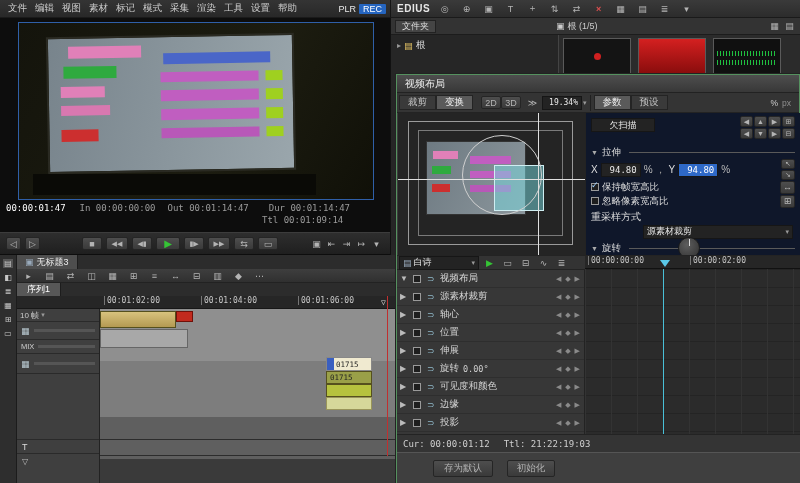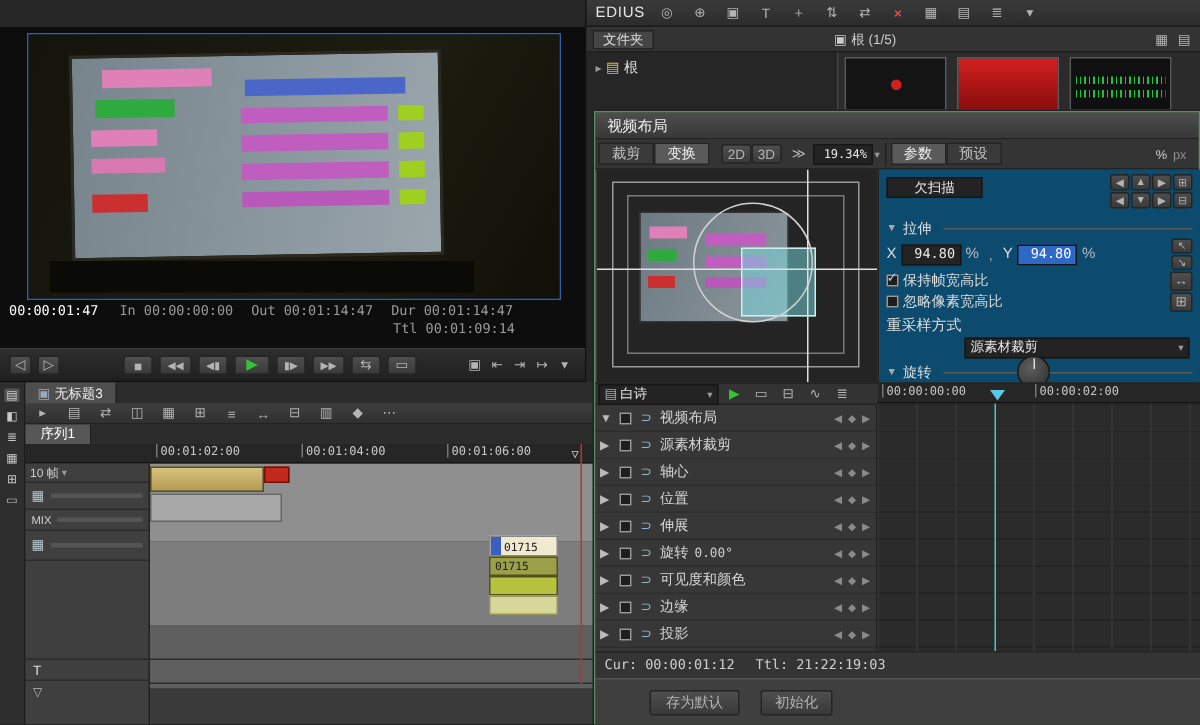--- a/index.html
+++ b/index.html
@@ -34,23 +34,38 @@
 .tri-down{width:0;height:0;border-left:5px solid transparent;border-right:5px solid transparent;border-top:7px solid #5ac8e8}
 .clip{position:absolute;border:1px solid #55501e;font-size:8px;color:#222;overflow:hidden}
 .menu-item{padding:0 4px;color:#cfcfcf;font-size:9.5px;white-space:nowrap}
 .tlab{color:#c4c4c4;font-size:8px}
 </style>
 </head>
 <body>
 
 <div id="root">
 
+  <div class="abs row" style="left:0;top:0;width:390px;height:18px;background:linear-gradient(#343434,#282828);border-bottom:1px solid #1a1a1a;padding-left:4px">
+    <span class="menu-item">文件</span>
+    <span class="menu-item">编辑</span>
+    <span class="menu-item">视图</span>
+    <span class="menu-item">素材</span>
+    <span class="menu-item">标记</span>
+    <span class="menu-item">模式</span>
+    <span class="menu-item">采集</span>
+    <span class="menu-item">渲染</span>
+    <span class="menu-item">工具</span>
+    <span class="menu-item">设置</span>
+    <span class="menu-item">帮助</span>
+    <span style="margin-left:auto;color:#e8e8e8;font-size:9px">PLR</span>
+    <span style="margin:0 4px 0 3px;background:#2565c0;color:#fff;font-size:9px;padding:0 4px;border-radius:1px">REC</span>
+  </div>
 
   <div class="abs row" style="left:390px;top:0;width:410px;height:18px;background:linear-gradient(#3a3a3a,#2c2c2c);border-bottom:1px solid #1a1a1a;border-left:1px solid #151515;padding:0 6px;gap:7px">
-    <span style="color:#e6e6e6;font-size:10px;font-weight:normal;letter-spacing:.5px">EDIUS</span>
+    <span style="color:#e6e6e6;font-size:10px;font-weight:bold;letter-spacing:.5px">EDIUS</span>
     <span class="ibtn flat">◎</span>
     <span class="ibtn flat">⊕</span>
     <span class="ibtn flat">▣</span>
     <span class="ibtn flat">T</span>
     <span class="ibtn flat">＋</span>
     <span class="ibtn flat">⇅</span>
     <span class="ibtn flat">⇄</span>
     <span class="ibtn flat" style="color:#e05050;font-weight:bold">×</span>
     <span class="ibtn flat">▦</span>
     <span class="ibtn flat">▤</span>
@@ -79,21 +94,21 @@
         <div class="abs" style="left:89%;top:54%;width:7%;height:8%;background:#9fd020"></div>
         <div class="abs" style="left:89%;top:68%;width:7%;height:8%;background:#9fd020"></div>
       </div>
       <div class="abs" style="left:4%;top:86%;width:80%;height:12%;background:#0a0a06"></div>
     </div>
 
     <div class="abs row mono" style="left:0;top:184px;width:390px;height:12px;font-size:9px">
       <span style="margin-left:6px;color:#fff">00:00:01:47</span>
       <span style="margin-left:14px;color:#9a9a9a">In 00:00:00:00</span>
       <span style="margin-left:12px;color:#9a9a9a">Out 00:01:14:47</span>
-      <span style="margin-left:12px;color:#9a9a9a">Dur 00:01:14:47</span>
+      <span style="margin-left:20px;color:#9a9a9a">Dur 00:01:14:47</span>
     </div>
     <div class="abs row mono" style="left:0;top:196px;width:352px;height:12px;font-size:9px">
       <span style="margin-left:262px;color:#9a9a9a">Ttl 00:01:09:14</span>
     </div>
 
     <div class="abs row" style="left:0;top:214px;width:390px;height:22px;background:linear-gradient(#2e2e2e,#1f1f1f);border-top:1px solid #3c3c3c;padding:0 6px;gap:4px">
       <span class="ibtn">◁</span>
       <span class="ibtn">▷</span>
       <span style="width:34px"></span>
       <span class="ibtn" style="min-width:20px">■</span>
@@ -272,21 +287,21 @@
         <div class="abs" style="left:44%;top:20%;width:42%;height:10%;background:#c05ec0"></div>
         <div class="abs" style="left:44%;top:40%;width:42%;height:10%;background:#c05ec0"></div>
         <div class="abs" style="left:44%;top:60%;width:42%;height:10%;background:#b858b8"></div>
       </div>
       <div class="abs" style="left:96px;top:52px;width:50px;height:46px;background:rgba(120,220,225,.5);border:1px solid #cfeef2"></div>
       <div class="abs" style="left:64px;top:22px;width:80px;height:80px;border:1px solid #d0d0d0;border-radius:50%"></div>
       <div class="abs" style="left:140px;top:0;width:1px;height:142px;background:#e0e0e0"></div>
       <div class="abs" style="left:0;top:66px;width:187px;height:1px;background:#e0e0e0"></div>
     </div>
 
-    <div class="abs" style="left:188px;top:38px;width:215px;height:142px;background:#0c4a6e;border-left:1px solid #232323;overflow:hidden;padding:3px 5px">
+    <div class="abs" style="left:188px;top:38px;width:215px;height:142px;background:#0f172a;border-left:1px solid #232323;overflow:hidden;padding:3px 5px">
 
       <div class="row" style="height:30px;align-items:flex-start">
         <span class="inp" style="width:64px;justify-content:center;margin-top:2px">欠扫描</span>
         <span style="margin-left:auto">
           <span class="row" style="gap:1px">
             <span class="ibtn" style="min-width:13px;height:11px;font-size:7px">◀</span>
             <span class="ibtn" style="min-width:13px;height:11px;font-size:7px">▲</span>
             <span class="ibtn" style="min-width:13px;height:11px;font-size:7px">▶</span>
             <span class="ibtn" style="min-width:13px;height:11px;font-size:7px">⊞</span>
           </span>

